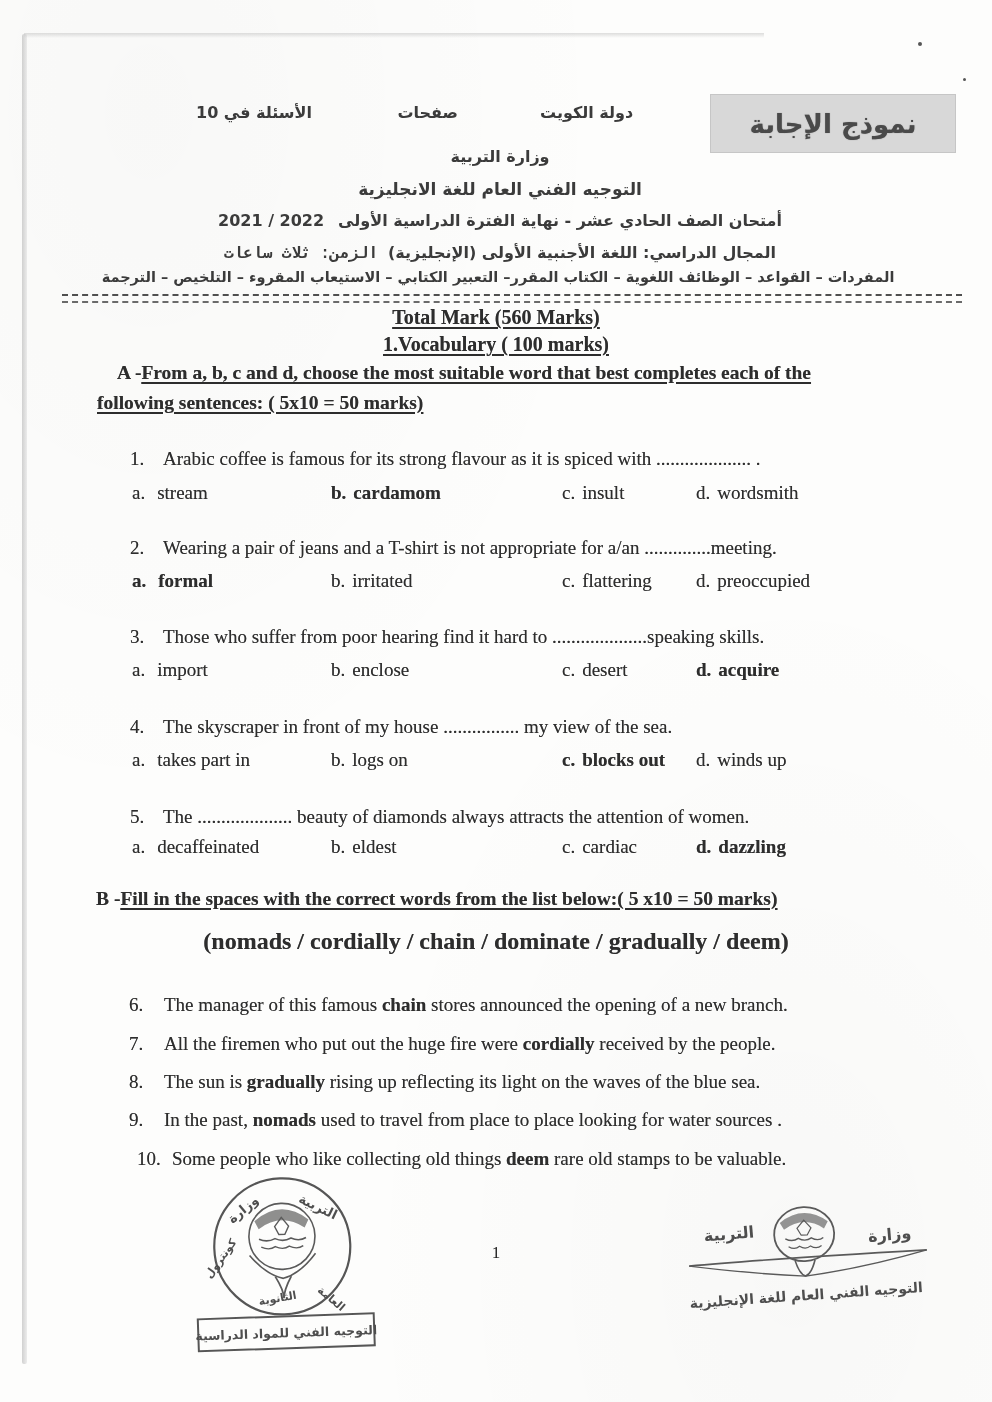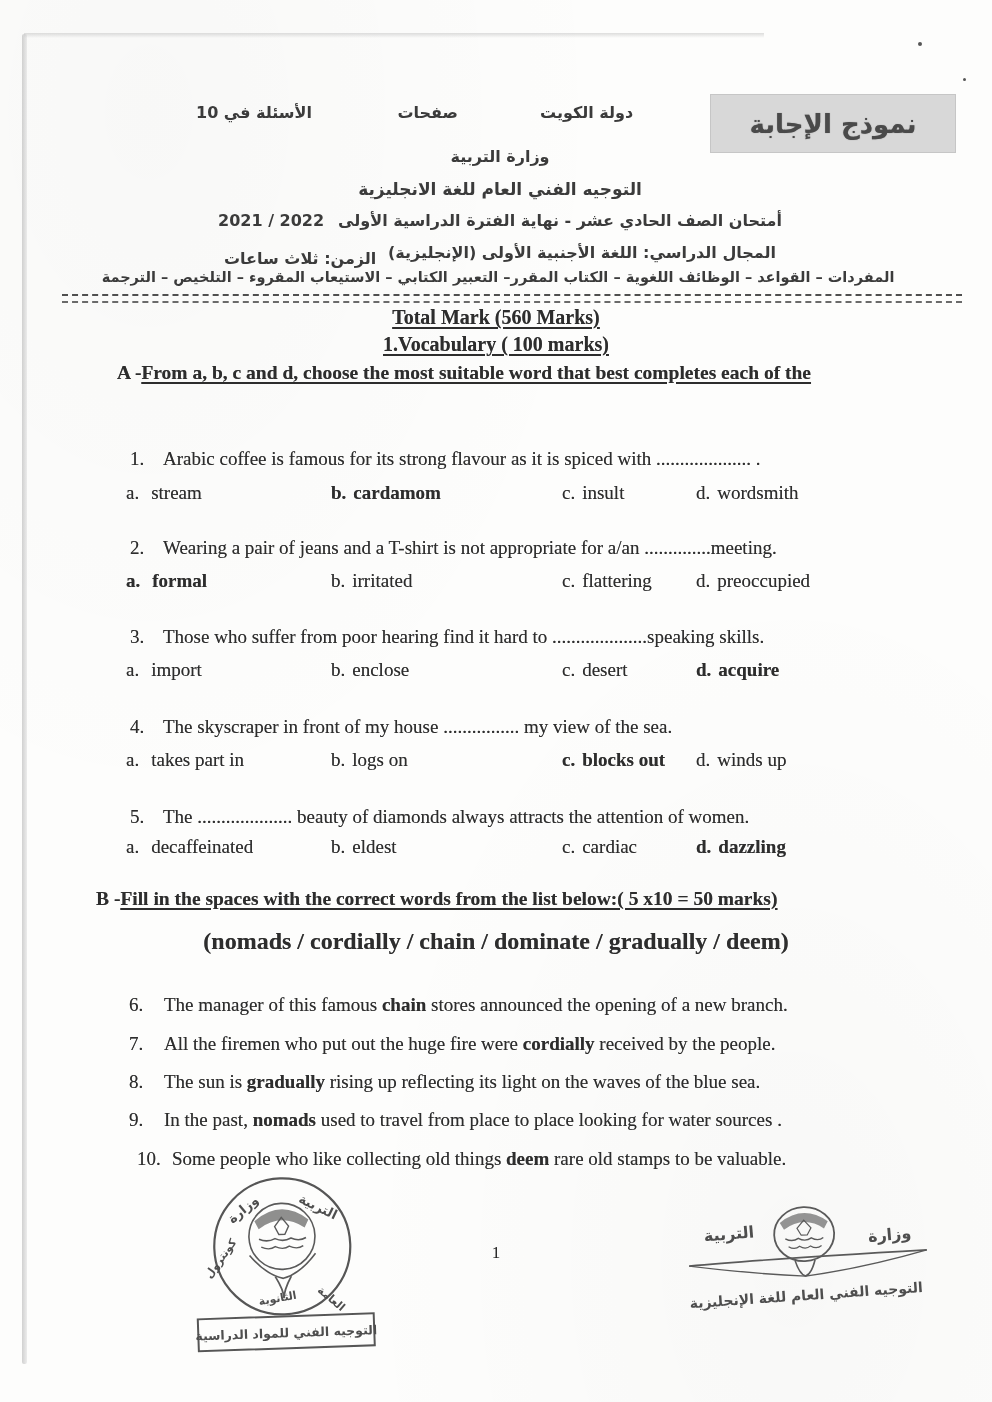--- a/index.html
+++ b/index.html
@@ -39,39 +39,39 @@
     font-size:26px;color:#4a4a4a;
     text-shadow:0 0 1px rgba(70,70,70,.6);
   }
   .state{position:absolute;left:540px;top:103px;font-size:16px;}
   .pages-note{position:absolute;left:196px;top:103px;width:262px;display:flex;flex-direction:row-reverse;justify-content:space-between;font-size:16px;gap:39px;}
   .ministry{position:absolute;left:60px;top:147px;width:880px;text-align:center;font-size:16px;}
   .directorate{position:absolute;left:60px;top:179px;width:880px;text-align:center;font-size:17px;}
   .exam-line{position:absolute;left:60px;top:211px;width:880px;display:flex;direction:rtl;justify-content:center;gap:14px;font-size:16px;}
   .exam-year{direction:ltr;unicode-bidi:bidi-override;}
   .field{position:absolute;left:388px;top:243px;font-size:16px;}
-  .time{position:absolute;left:224px;top:249px;font-size:16px;}
+  .time{position:absolute;left:224px;top:243px;font-size:16px;font-family:Liberation Mono, monospace;}
   .components{position:absolute;left:48px;top:269px;width:900px;text-align:center;font-size:14.5px;white-space:nowrap;}
   .sep{
     position:absolute;left:62px;top:294px;width:900px;height:5px;
     border-top:2px dashed #4f4f4f;border-bottom:2px dashed #6a6a6a;
   }
 
   
   .en{color:#2d2d2d;text-shadow:0 0 .6px rgba(45,45,45,.55);}
   .center-line{position:absolute;left:0;top:0;width:992px;text-align:center;}
   .h-title{font-size:20px;font-weight:700;}
   .u{text-decoration:underline;text-decoration-thickness:2px;text-underline-offset:3px;}
   .sec-head{position:absolute;font-size:19.5px;font-weight:700;white-space:nowrap;}
   .q{position:absolute;left:130px;display:flex;gap:9px;font-size:19px;white-space:nowrap;}
   .qnum{min-width:24px;}
   .optrow{position:absolute;left:0;top:0;width:992px;height:26px;font-size:19px;}
   .opt{position:absolute;white-space:nowrap;}
   .opt .olabel{padding-left:7px;}
-  .opt.c1{left:126px;} .opt.c1 .olabel{padding-left:12px;}
+  .opt.c1{left:132px;} .opt.c1 .olabel{padding-left:12px;}
   .opt.c2{left:331px;}
   .opt.c3{left:562px;}
   .opt.c4{left:696px;}
   .bold{font-weight:700;}
   .wordlist{position:absolute;left:0;top:928px;width:992px;text-align:center;font-size:24px;font-weight:700;}
   .sent{position:absolute;left:129px;display:flex;gap:9px;font-size:19px;white-space:nowrap;}
   .snum{min-width:26px;}
   .pagenum{position:absolute;left:486px;top:1243px;width:20px;text-align:center;font-size:17px;color:#222;}
 
   
@@ -107,20 +107,23 @@
 
   <div class="center-line en" style="top:306px;">
     <span class="h-title u">Total Mark (560 Marks)</span>
   </div>
   <div class="center-line en" style="top:333px;">
     <span class="h-title u">1.Vocabulary ( 100 marks)</span>
   </div>
 
   <div class="sec-head en" style="left:117px;top:362px;text-align:right;">
     <span>A -</span><span class="u">From a, b, c and d, choose the most suitable word that best completes each of the</span>
+  </div>
+  <div class="sec-head en" style="left:97px;top:392px;">
+    <span class="u">following sentences: ( 5x10 = 50 marks)</span>
   </div>
 
   <div class="q en" style="top:448px;">
     <span class="qnum">1.</span>
     <span>Arabic coffee is famous for its strong flavour as it is spiced with .................... .</span>
   </div>
   <div class="optrow en" style="top:482px;">
     <span class="opt c1"><span>a.</span><span class="olabel">stream</span></span>
     <span class="opt c2 bold"><span>b.</span><span class="olabel">cardamom</span></span>
     <span class="opt c3"><span>c.</span><span class="olabel">insult</span></span>

